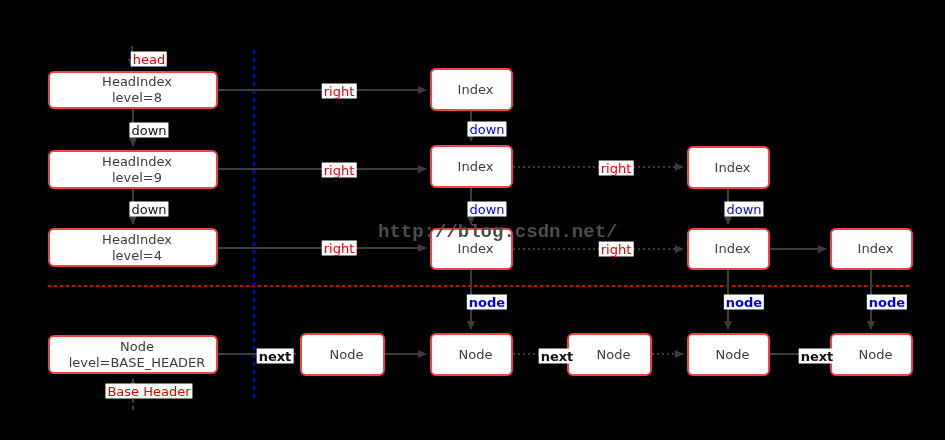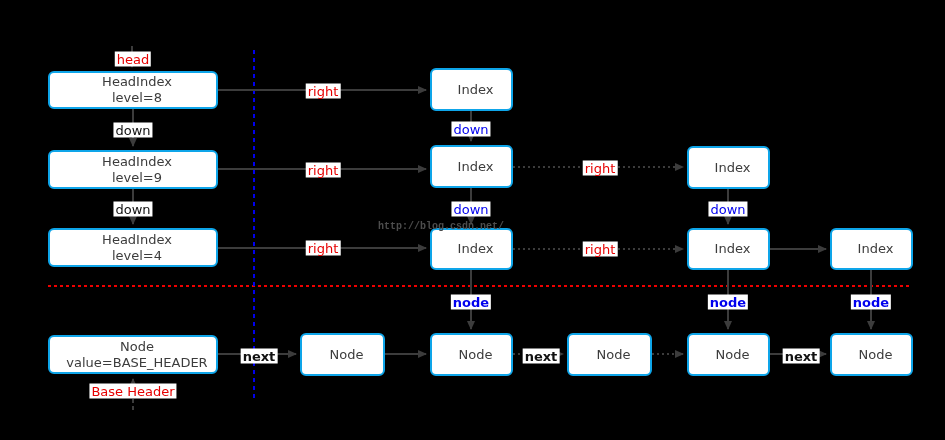--- a/index.html
+++ b/index.html
@@ -3,36 +3,36 @@
 <meta charset="utf-8">
 <style>
   html,body{margin:0;padding:0;background:#000;}
   #canvas{
     position:relative;width:945px;height:440px;background:#000;overflow:hidden;
     font-family:"DejaVu Sans","Liberation Sans",sans-serif;
   }
   #lines-svg{position:absolute;left:0;top:0;width:945px;height:440px;}
   .box{
     position:absolute;box-sizing:border-box;background:#fff;
-    border:2px solid #0ea5e9;border-radius:6px;
+    border:2px solid #ef4444;border-radius:6px;
     display:flex;flex-direction:column;align-items:center;justify-content:center;
     color:#3c3c3c;font-size:13px;line-height:16px;text-align:center;
     z-index:2;
     padding-left:8px;
   }
   .chip{
     position:absolute;transform:translate(-50%,-50%);
     background:#fff;padding:0 2px;font-size:13px;line-height:15px;
-    white-space:nowrap;z-index:3;
+    white-space:nowrap;z-index:3;margin-left:16px;
   }
   .chip.bold{font-weight:bold;}
   .watermark{
     position:absolute;z-index:4;
     font-family:"Liberation Mono","DejaVu Sans Mono",monospace;
-    font-size:10px;font-weight:bold;color:#4d4d4d;white-space:nowrap;
+    font-size:19px;font-weight:bold;color:#4d4d4d;white-space:nowrap;
   }
 </style>
 </head>
 <body>
 
 <div id="canvas">
   <svg id="lines-svg">
     <defs>
       <marker id="ah" markerWidth="9" markerHeight="8" refX="8" refY="4" orient="auto" markerUnits="userSpaceOnUse">
         <path d="M0,0 L9,4 L0,8 Z" fill="#3c3c3c"></path>
@@ -70,21 +70,21 @@
     <div class="box" style="left: 48px; top: 150px; width: 170px; height: 39px;">
       <span>HeadIndex</span>
       <span>level=9</span>
     </div>
     <div class="box" style="left: 48px; top: 228px; width: 170px; height: 39px;">
       <span>HeadIndex</span>
       <span>level=4</span>
     </div>
     <div class="box" style="left: 48px; top: 335px; width: 170px; height: 39px;">
       <span>Node</span>
-      <span>value=BASE_HEADER</span>
+      <span>level=BASE_HEADER</span>
     </div>
     <div class="box" style="left: 430px; top: 68px; width: 83px; height: 43px;">
       <span>Index</span>
     </div>
     <div class="box" style="left: 430px; top: 145px; width: 83px; height: 43px;">
       <span>Index</span>
     </div>
     <div class="box" style="left: 430px; top: 228px; width: 83px; height: 42px;">
       <span>Index</span>
     </div>

